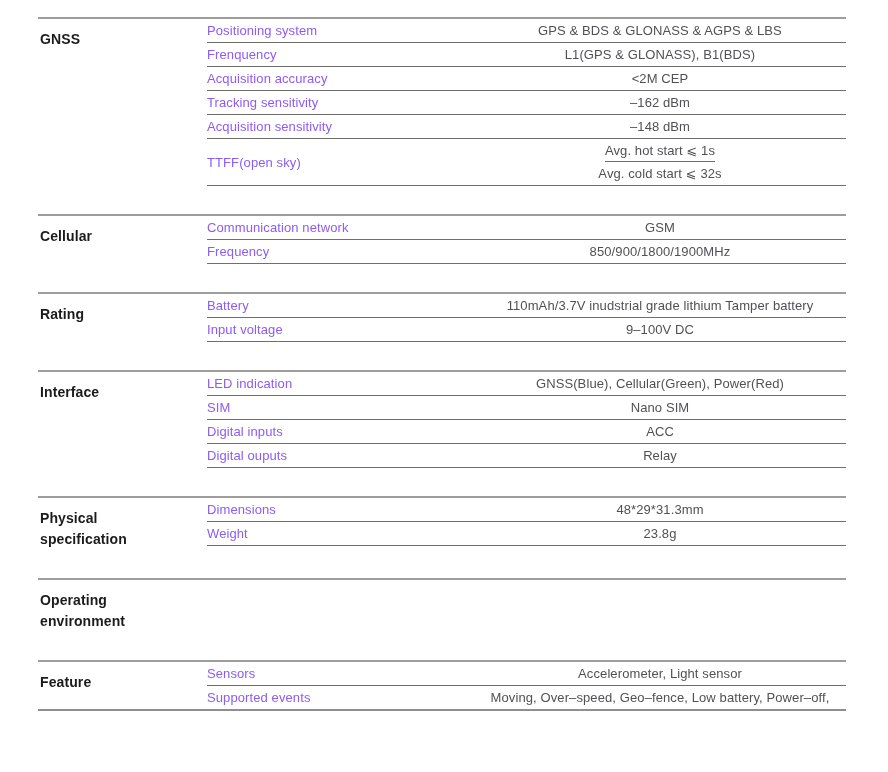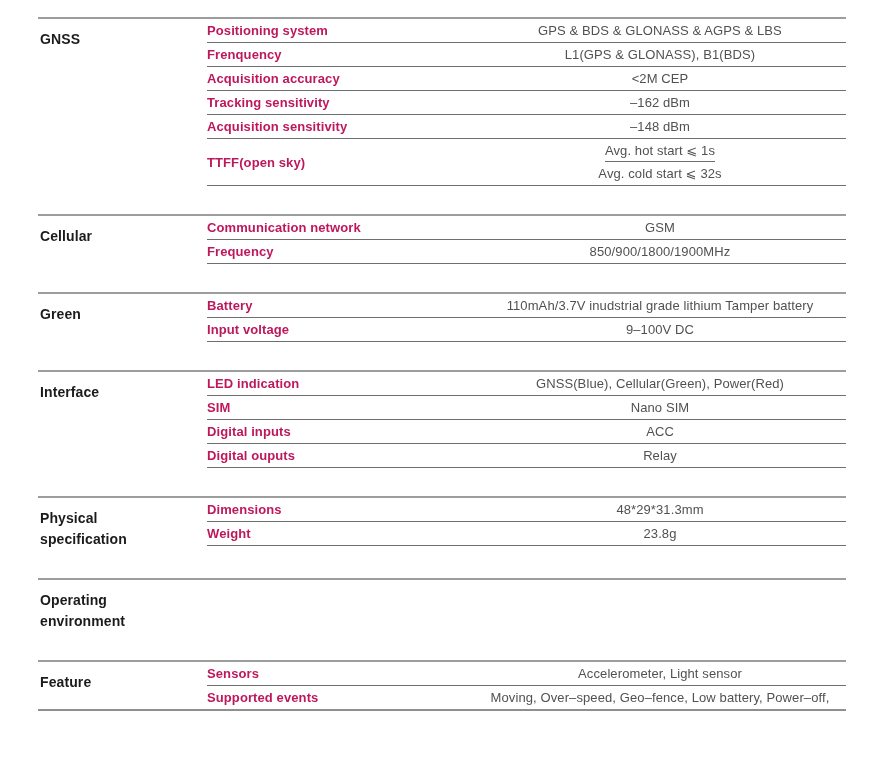--- a/index.html
+++ b/index.html
@@ -44,23 +44,22 @@
   .section.last .row:last-child {
     border-bottom: none;
   }
   .key-cell {
     width: 267px;
     box-sizing: border-box;
     display: flex;
     align-items: center;
     min-height: 23px;
     font-size: 13px;
-    color: #be185d;
+    color: #8b5cf6;
     letter-spacing: 0.1px;
-    font-weight: bold;
   }
   .val-cell {
     width: 372px;
     display: flex;
     flex-direction: column;
     justify-content: center;
     align-items: center;
   }
   .val-line {
     height: 23px;
@@ -133,21 +132,21 @@
   </div>
         <div class="row">
     <div class="key-cell">Frequency</div>
     <div class="val-cell">
             <div class="val-line">850/900/1800/1900MHz</div>
           </div>
   </div>
       </div>
   </section>
     <section class="section">
-    <div class="label-col">Green</div>
+    <div class="label-col">Rating</div>
     <div class="rows-col">
         <div class="row">
     <div class="key-cell">Battery</div>
     <div class="val-cell">
             <div class="val-line">110mAh/3.7V inudstrial grade lithium Tamper battery</div>
           </div>
   </div>
         <div class="row">
     <div class="key-cell">Input voltage</div>
     <div class="val-cell">

